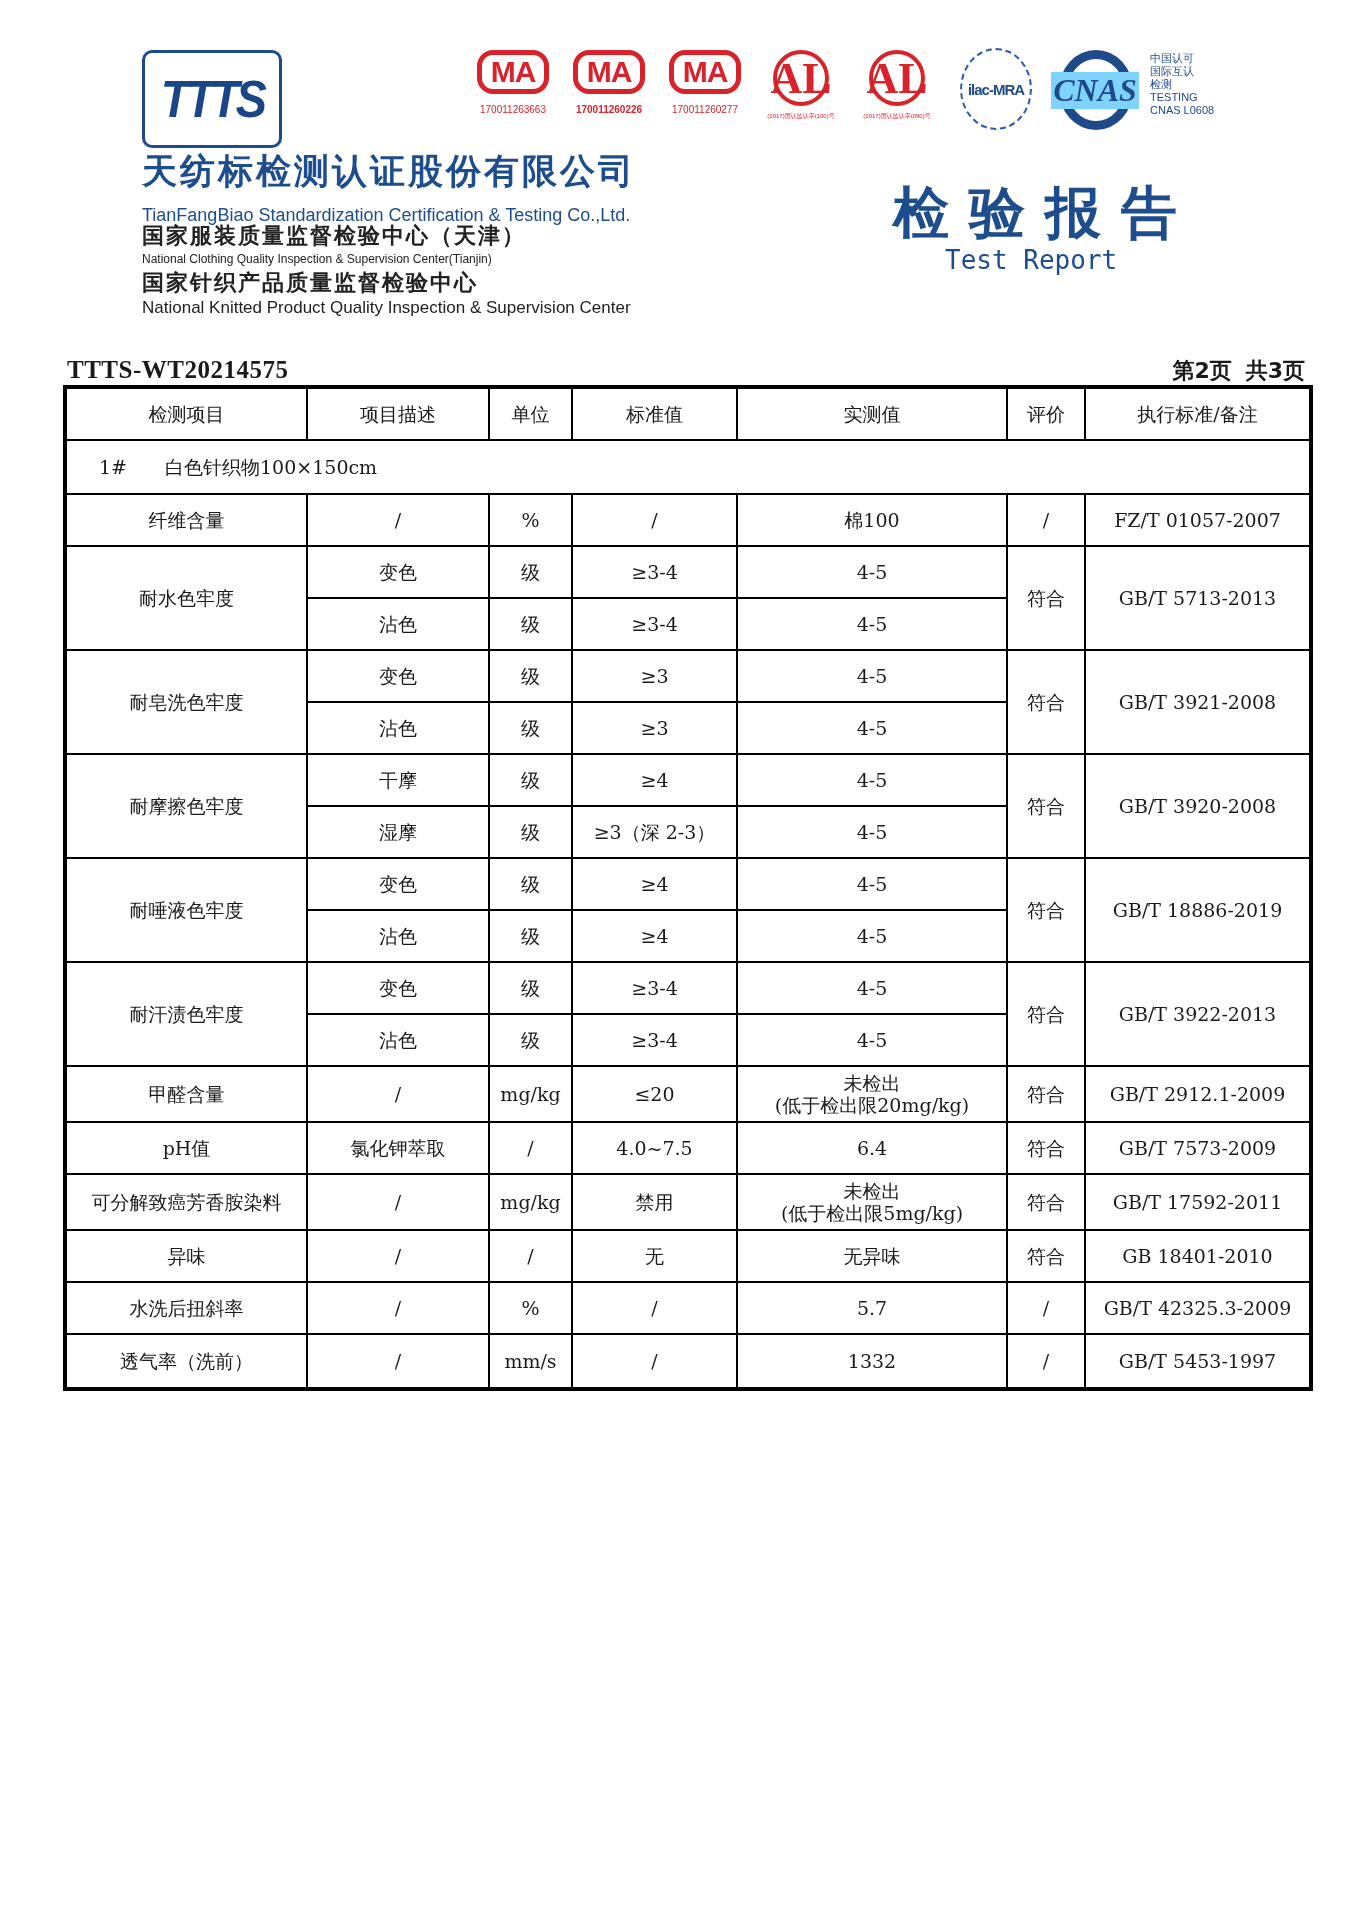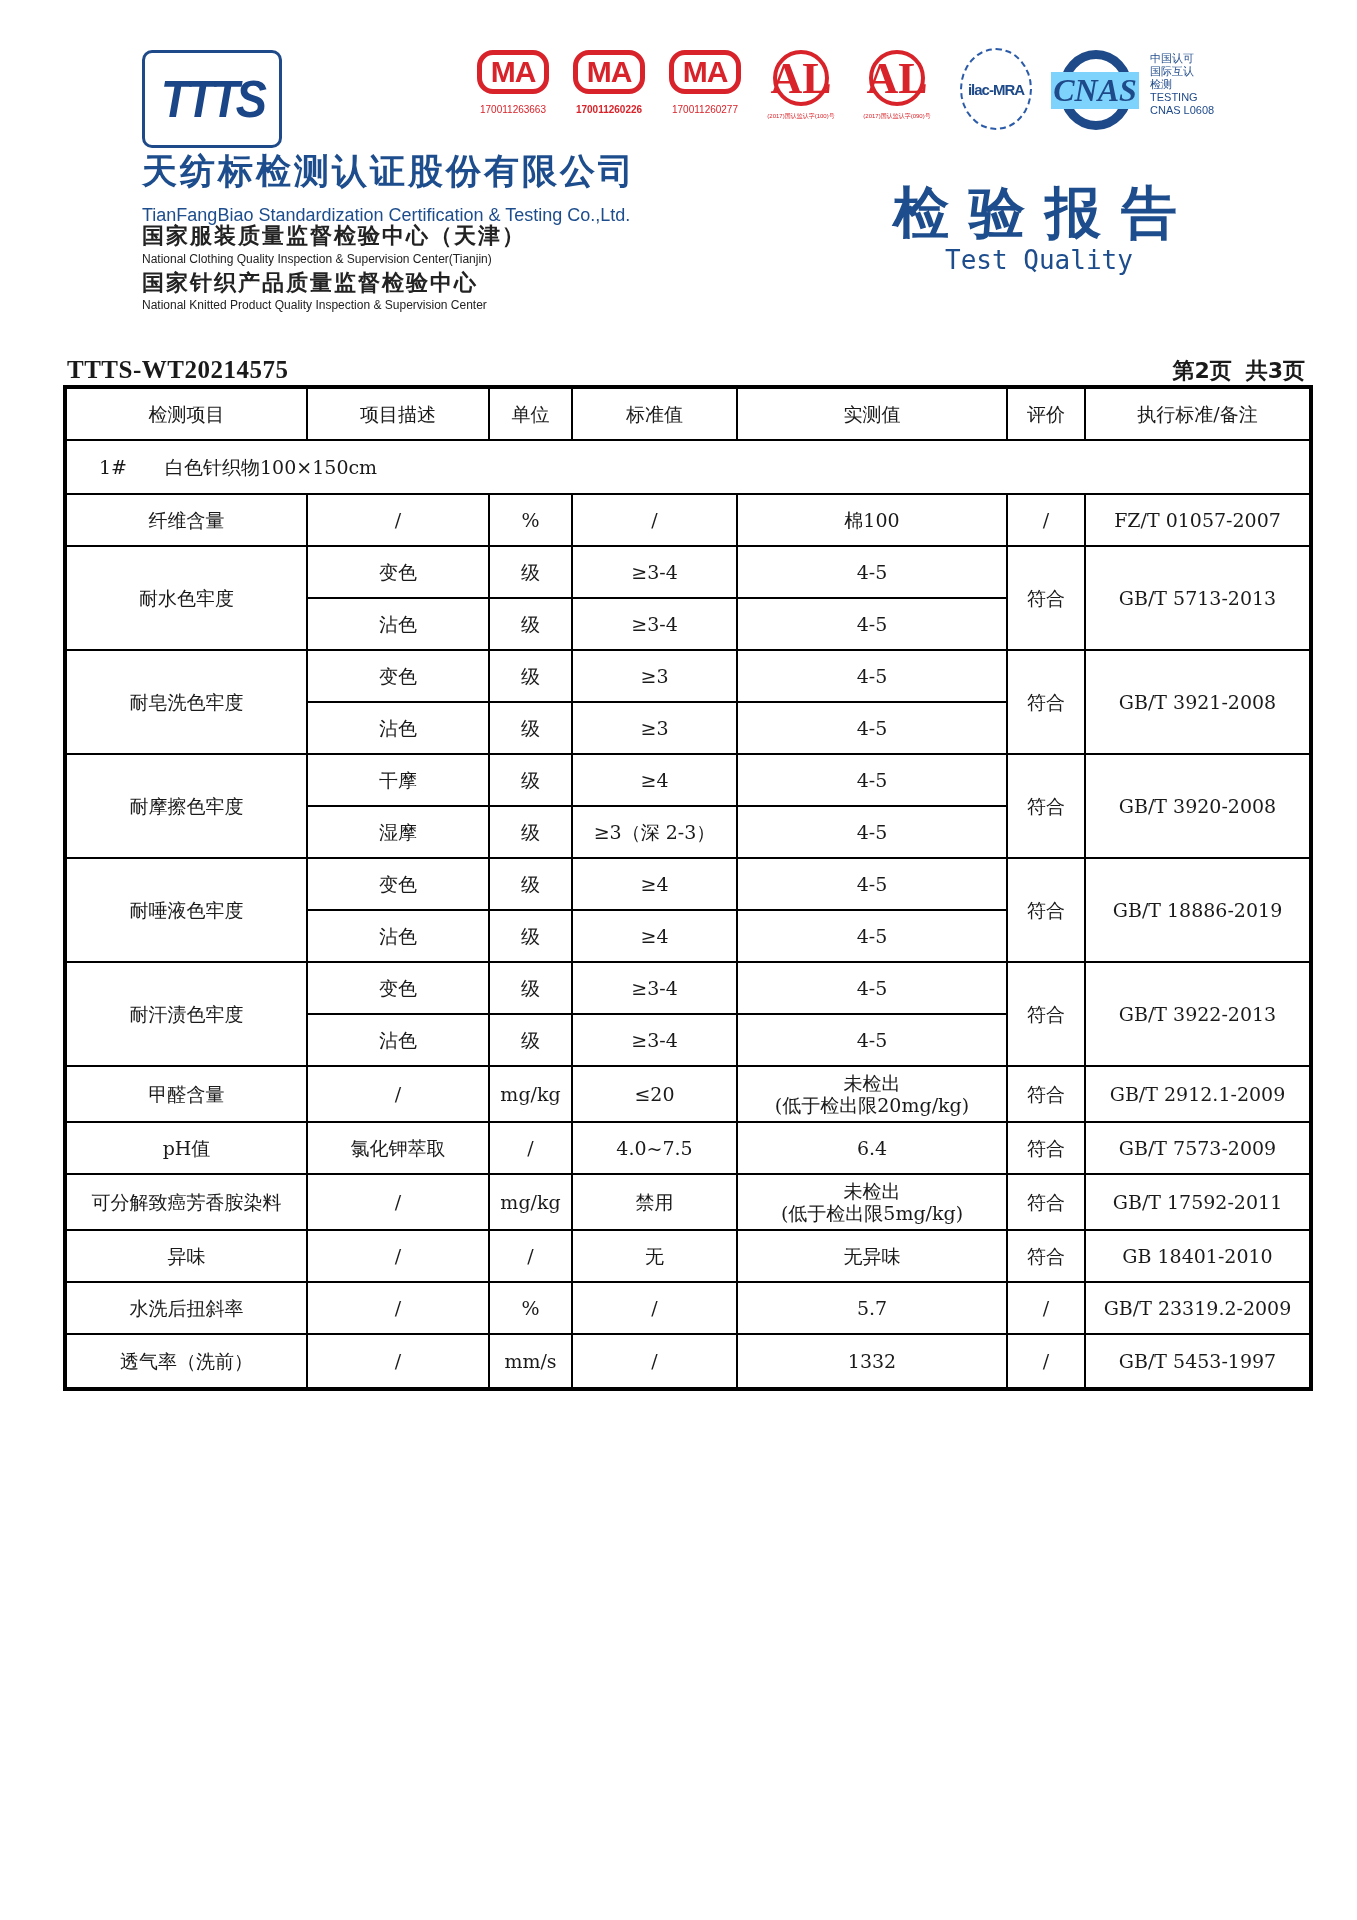--- a/index.html
+++ b/index.html
@@ -24,21 +24,21 @@
   .cnas { left: 1045px; top: 50px; width: 100px; height: 80px; display: flex; align-items: center; justify-content: center; }
   .cnas-ring { position: absolute; left: 14px; top: 0; width: 74px; height: 80px; border: 9px solid #1f4a8a; border-radius: 50%; box-sizing: border-box; clip-path: polygon(0 0, 100% 0, 100% 38%, 0 38%, 0 62%, 100% 62%, 100% 100%, 0 100%); }
   .cnas-text { position: relative; font-family: "Liberation Serif", serif; font-weight: bold; font-style: italic; font-size: 32px; color: #1f4a8a; background: #7dd3fc; padding: 0 2px; }
   .cnas-side { left: 1150px; top: 52px; font-family: "Liberation Sans", sans-serif; font-size: 11px; line-height: 13px; color: #1f4a8a; }
 
   .company-cn { left: 142px; top: 148px; font-family: "DejaVu Sans", sans-serif; font-weight: bold; font-size: 35px; color: #1d4d8c; letter-spacing: 3px; }
   .company-en { left: 142px; top: 205px; font-family: "Liberation Sans", sans-serif; font-size: 18px; color: #1d4d8c; }
   .center1-cn { left: 142px; top: 221px; font-family: "DejaVu Sans", sans-serif; font-weight: bold; font-size: 22px; color: #222; letter-spacing: 2px; }
   .center1-en { left: 142px; top: 252px; font-family: "Liberation Sans", sans-serif; font-size: 12px; color: #222; }
   .center2-cn { left: 142px; top: 268px; font-family: "DejaVu Sans", sans-serif; font-weight: bold; font-size: 22px; color: #222; letter-spacing: 2px; }
-  .center2-en { left: 142px; top: 298px; font-family: "Liberation Sans", sans-serif; font-size: 12px; color: #222; }
+  .center2-en { left: 142px; top: 298px; font-family: "Liberation Sans", sans-serif; font-size: 17px; color: #222; }
 
   .report-cn { left: 893px; top: 176px; font-family: "DejaVu Serif", serif; font-weight: bold; font-size: 56px; color: #1d4d8c; letter-spacing: 20px; }
   .report-en { left: 945px; top: 245px; font-family: "DejaVu Sans Mono", monospace; font-size: 26px; color: #1d4d8c; }
 
   .report-no { left: 67px; top: 356px; font-family: "Liberation Serif", serif; font-weight: bold; font-size: 25px; letter-spacing: 0.5px; }
   .page-no { right: 52px; top: 356px; font-family: "DejaVu Sans", sans-serif; font-weight: bold; font-size: 22px; }
   .page-no span { margin-left: 14px; }
 
   
   table.grid { position: absolute; left: 63px; top: 385px; width: 1246px; border-collapse: collapse; table-layout: fixed; border: 4px solid #000; }
@@ -94,21 +94,21 @@
 </div>
 
 <div class="abs company-cn">天纺标检测认证股份有限公司</div>
 <div class="abs company-en">TianFangBiao Standardization Certification &amp; Testing Co.,Ltd.</div>
 <div class="abs center1-cn">国家服装质量监督检验中心（天津）</div>
 <div class="abs center1-en">National Clothing Quality Inspection &amp; Supervision Center(Tianjin)</div>
 <div class="abs center2-cn">国家针织产品质量监督检验中心</div>
 <div class="abs center2-en">National Knitted Product Quality Inspection &amp; Supervision Center</div>
 
 <div class="abs report-cn">检验报告</div>
-<div class="abs report-en">Test Quality</div>
+<div class="abs report-en">Test Report</div>
 
 <div class="abs report-no">TTTS-WT20214575</div>
 <div class="abs page-no">
   <span style="margin-left:0">第2页</span><span>共3页</span>
 </div>
 
 <table class="grid">
   <colgroup>
     <col style="width:242px">
       <col style="width:182px">
@@ -272,21 +272,21 @@
       <td>GB 18401-2010</td>
     </tr>
 
     <tr>
       <td>水洗后扭斜率</td>
       <td>/</td>
       <td>%</td>
       <td>/</td>
       <td>5.7</td>
       <td>/</td>
-      <td>GB/T 23319.2-2009</td>
+      <td>GB/T 42325.3-2009</td>
     </tr>
 
     <tr>
       <td style="height:52px">透气率（洗前）</td>
       <td>/</td>
       <td>mm/s</td>
       <td>/</td>
       <td>1332</td>
       <td>/</td>
       <td>GB/T 5453-1997</td>

